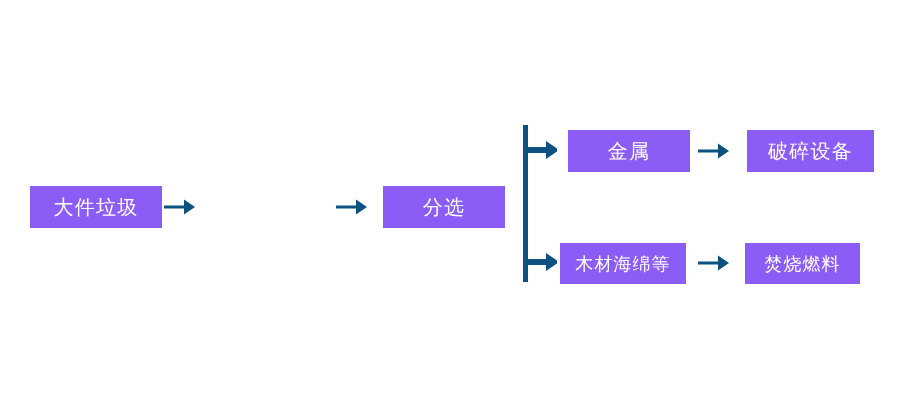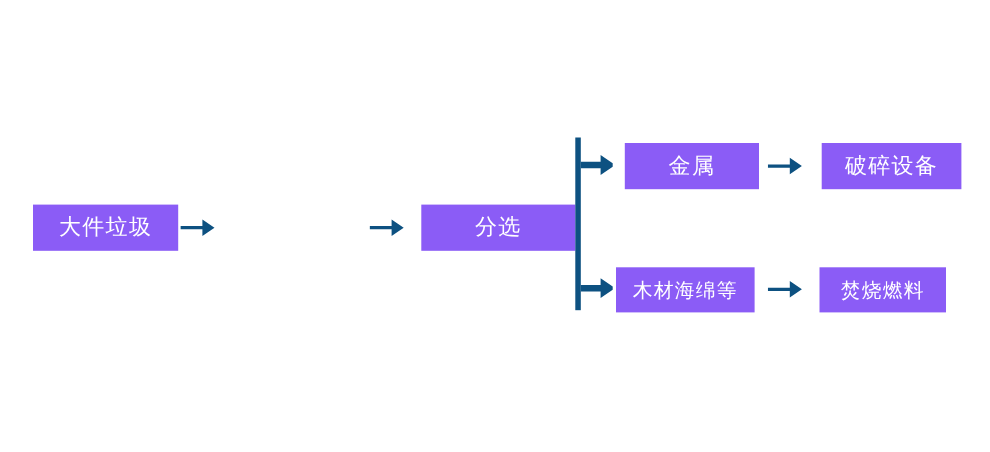--- a/index.html
+++ b/index.html
@@ -31,21 +31,21 @@
     white-space: nowrap;
     line-height: 1;
     font-weight: 400;
   }
   .node.blue  { background: #8b5cf6; }
   .node.red   { background: #d0112b; }
 
   
   #node-bulky-waste      { left: 30px;  top: 186px; width: 132px; height: 42px; font-size: 20px; }
   #node-crusher          { left: 200px; top: 186px; width: 128px; height: 42px; font-size: 20px; }
-  #node-sorting          { left: 383px; top: 186px; width: 140px; height: 42px; font-size: 20px; }
+  #node-sorting          { left: 383px; top: 186px; width: 122px; height: 42px; font-size: 20px; }
   #node-metal            { left: 568px; top: 130px; width: 122px; height: 42px; font-size: 20px; }
   #node-recycling        { left: 747px; top: 130px; width: 127px; height: 42px; font-size: 20px; }
   #node-wood-sponge      { left: 560px; top: 243px; width: 126px; height: 41px; font-size: 18px; }
   #node-incineration-fuel{ left: 745px; top: 243px; width: 115px; height: 41px; font-size: 18px; }
 
   
   .arrow {
     position: absolute;
     display: block;
   }

